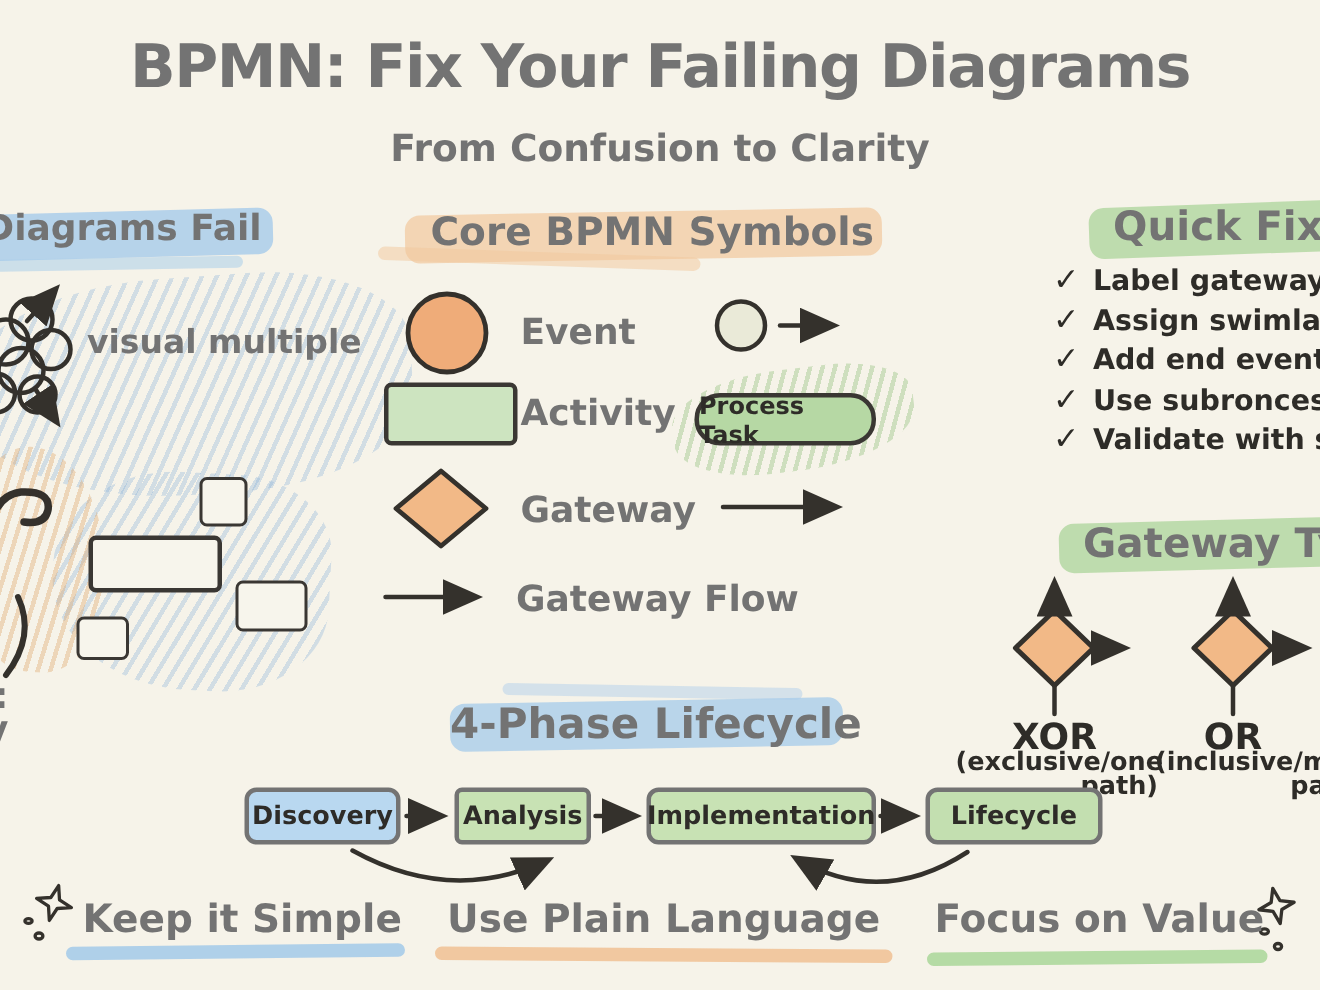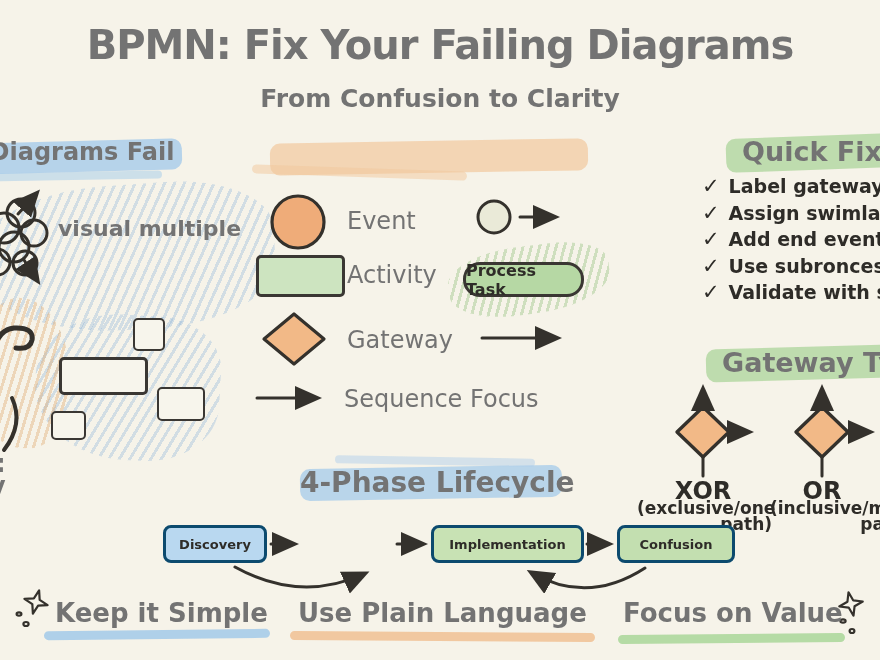--- a/index.html
+++ b/index.html
@@ -7,32 +7,32 @@
     position:relative;width:880px;height:660px;overflow:hidden;
     background:#f6f3e9;
     font-family:"DejaVu Sans","Liberation Sans",sans-serif;
     color:#2e2c28;
   }
   .abs{position:absolute;}
   .txt{position:absolute;white-space:nowrap;color:#737373;}
   .title{font-size:40px;font-weight:700;letter-spacing:-1px;width:880px;text-align:center;}
   .subtitle{font-size:25px;font-weight:700;width:880px;text-align:center;}
   .h2{font-size:26px;font-weight:700;}
-  .lbl{font-size:24px;font-weight:400;}
+  .lbl{font-size:24px;font-weight:700;}
   .small-lbl{font-size:22px;font-weight:600;}
   .hl{position:absolute;border-radius:10px;opacity:.85;}
   .hatch-blue{position:absolute;border-radius:45% 35% 40% 50%;
     background:repeating-linear-gradient(118deg,rgba(125,170,215,.30) 0 3px,rgba(125,170,215,0) 3px 9px);}
   .hatch-orange{position:absolute;border-radius:45% 55% 40% 50%;
     background:repeating-linear-gradient(105deg,rgba(222,166,106,.38) 0 3px,rgba(222,166,106,0) 3px 8px);}
   .hatch-green{position:absolute;border-radius:45% 35% 50% 40%;
     background:repeating-linear-gradient(112deg,rgba(132,185,110,.35) 0 3px,rgba(132,185,110,0) 3px 8px);}
   .box{position:absolute;border:3px solid #3a3733;border-radius:5px;box-sizing:border-box;}
-  .phase{position:absolute;border:3px solid #0c4a6e;border-radius:8px;box-sizing:border-box;
-    display:flex;align-items:center;justify-content:center;font-size:13px;font-weight:700;height:38px;}
+  .phase{position:absolute;border:3px solid #737373;border-radius:8px;box-sizing:border-box;
+    display:flex;align-items:center;justify-content:center;font-size:17px;font-weight:700;height:38px;}
   .pill{position:absolute;border:3px solid #3a3733;border-radius:17px;box-sizing:border-box;
     display:flex;align-items:center;justify-content:center;font-size:16px;font-weight:700;}
   .qf-row{display:flex;align-items:baseline;gap:9px;height:26.5px;font-size:19px;font-weight:600;white-space:nowrap;}
   .qf-check{font-size:21px;font-weight:700;}
   .underline{position:absolute;height:9px;border-radius:5px;opacity:.8;}
   .motto{font-size:26px;font-weight:700;}
   .gw-name{position:absolute;font-size:24px;font-weight:700;text-align:center;}
   .gw-desc{position:absolute;font-size:17px;font-weight:700;text-align:right;line-height:16px;white-space:normal;}
   svg{position:absolute;left:0;top:0;}
 </style>
@@ -129,26 +129,27 @@
   <div class="txt h2" style="left:-78px;top:138px;font-size:24px;">Why Diagrams Fail</div>
   <div class="txt small-lbl" style="left:58px;top:216px;">visual multiple</div>
   <div class="txt" style="left:-4px;top:450px;font-size:24px;font-weight:700;">:</div>
   <div class="txt" style="left:-10px;top:472px;font-size:24px;font-weight:700;">y</div>
 
   <div class="box" style="left:133px;top:318px;width:32px;height:33px;border-width:2.5px;background:#f7f5ec;"></div>
   <div class="box" style="left:59px;top:357px;width:89px;height:38px;background:#f7f5ec;"></div>
   <div class="box" style="left:157px;top:387px;width:48px;height:34px;border-width:2.5px;background:#f7f5ec;"></div>
   <div class="box" style="left:51px;top:411px;width:35px;height:29px;border-width:2.5px;background:#f7f5ec;"></div>
 
+  <div class="txt h2" style="left:287px;top:140px;">Core BPMN Symbols</div>
   <div class="txt lbl" style="left:347px;top:207px;">Event</div>
   <div class="box" style="left:256px;top:255px;width:89px;height:42px;background:#cde4c0;"></div>
   <div class="txt lbl" style="left:347px;top:261px;">Activity</div>
   <div class="pill" style="left:463px;top:262px;width:121px;height:35px;background:#b6d8a4;">Process Task</div>
   <div class="txt lbl" style="left:347px;top:326px;">Gateway</div>
-  <div class="txt lbl" style="left:344px;top:385px;">Sequence Focus</div>
+  <div class="txt lbl" style="left:344px;top:385px;">Gateway Flow</div>
 
   <div class="txt h2" style="left:742px;top:136px;font-size:27px;">Quick Fixes</div>
   <div class="abs" style="left:702px;top:174px;">
     <div class="qf-row">
       <span class="qf-check">✓</span>
       <span>Label gateways</span>
       </div>
     <div class="qf-row">
       <span class="qf-check">✓</span>
       <span>Assign swimlanes</span>
@@ -168,20 +169,21 @@
   </div>
 
   <div class="txt h2" style="left:722px;top:347px;font-size:27px;">Gateway Types</div>
   <div class="gw-name" style="left:653px;top:477px;width:100px;">XOR</div>
   <div class="gw-desc" style="left:637px;top:500px;width:135px;">(exclusive/one path)</div>
   <div class="gw-name" style="left:772px;top:477px;width:100px;">OR</div>
   <div class="gw-desc" style="left:770px;top:500px;width:152px;">(inclusive/multiple paths)</div>
 
   <div class="txt h2" style="left:300px;top:466px;width:262px;text-align:center;font-size:28px;">4-Phase Lifecycle</div>
   <div class="phase" style="left:163px;top:525px;width:104px;background:#b9d8f0;">Discovery</div>
+  <div class="phase" style="left:303px;top:525px;width:91px;background:#c8e2b4;border-radius:5px;">Analysis</div>
   <div class="phase" style="left:431px;top:525px;width:153px;background:#c8e2b4;">Implementation</div>
-  <div class="phase" style="left:617px;top:525px;width:118px;background:#c3dfb0;">Confusion</div>
+  <div class="phase" style="left:617px;top:525px;width:118px;background:#c3dfb0;">Lifecycle</div>
 
   <div class="txt motto" style="left:55px;top:598px;">Keep it Simple</div>
   <div class="txt motto" style="left:298px;top:598px;">Use Plain Language</div>
   <div class="txt motto" style="left:623px;top:598px;">Focus on Value</div>
 
 </div>
 
 </body></html>

